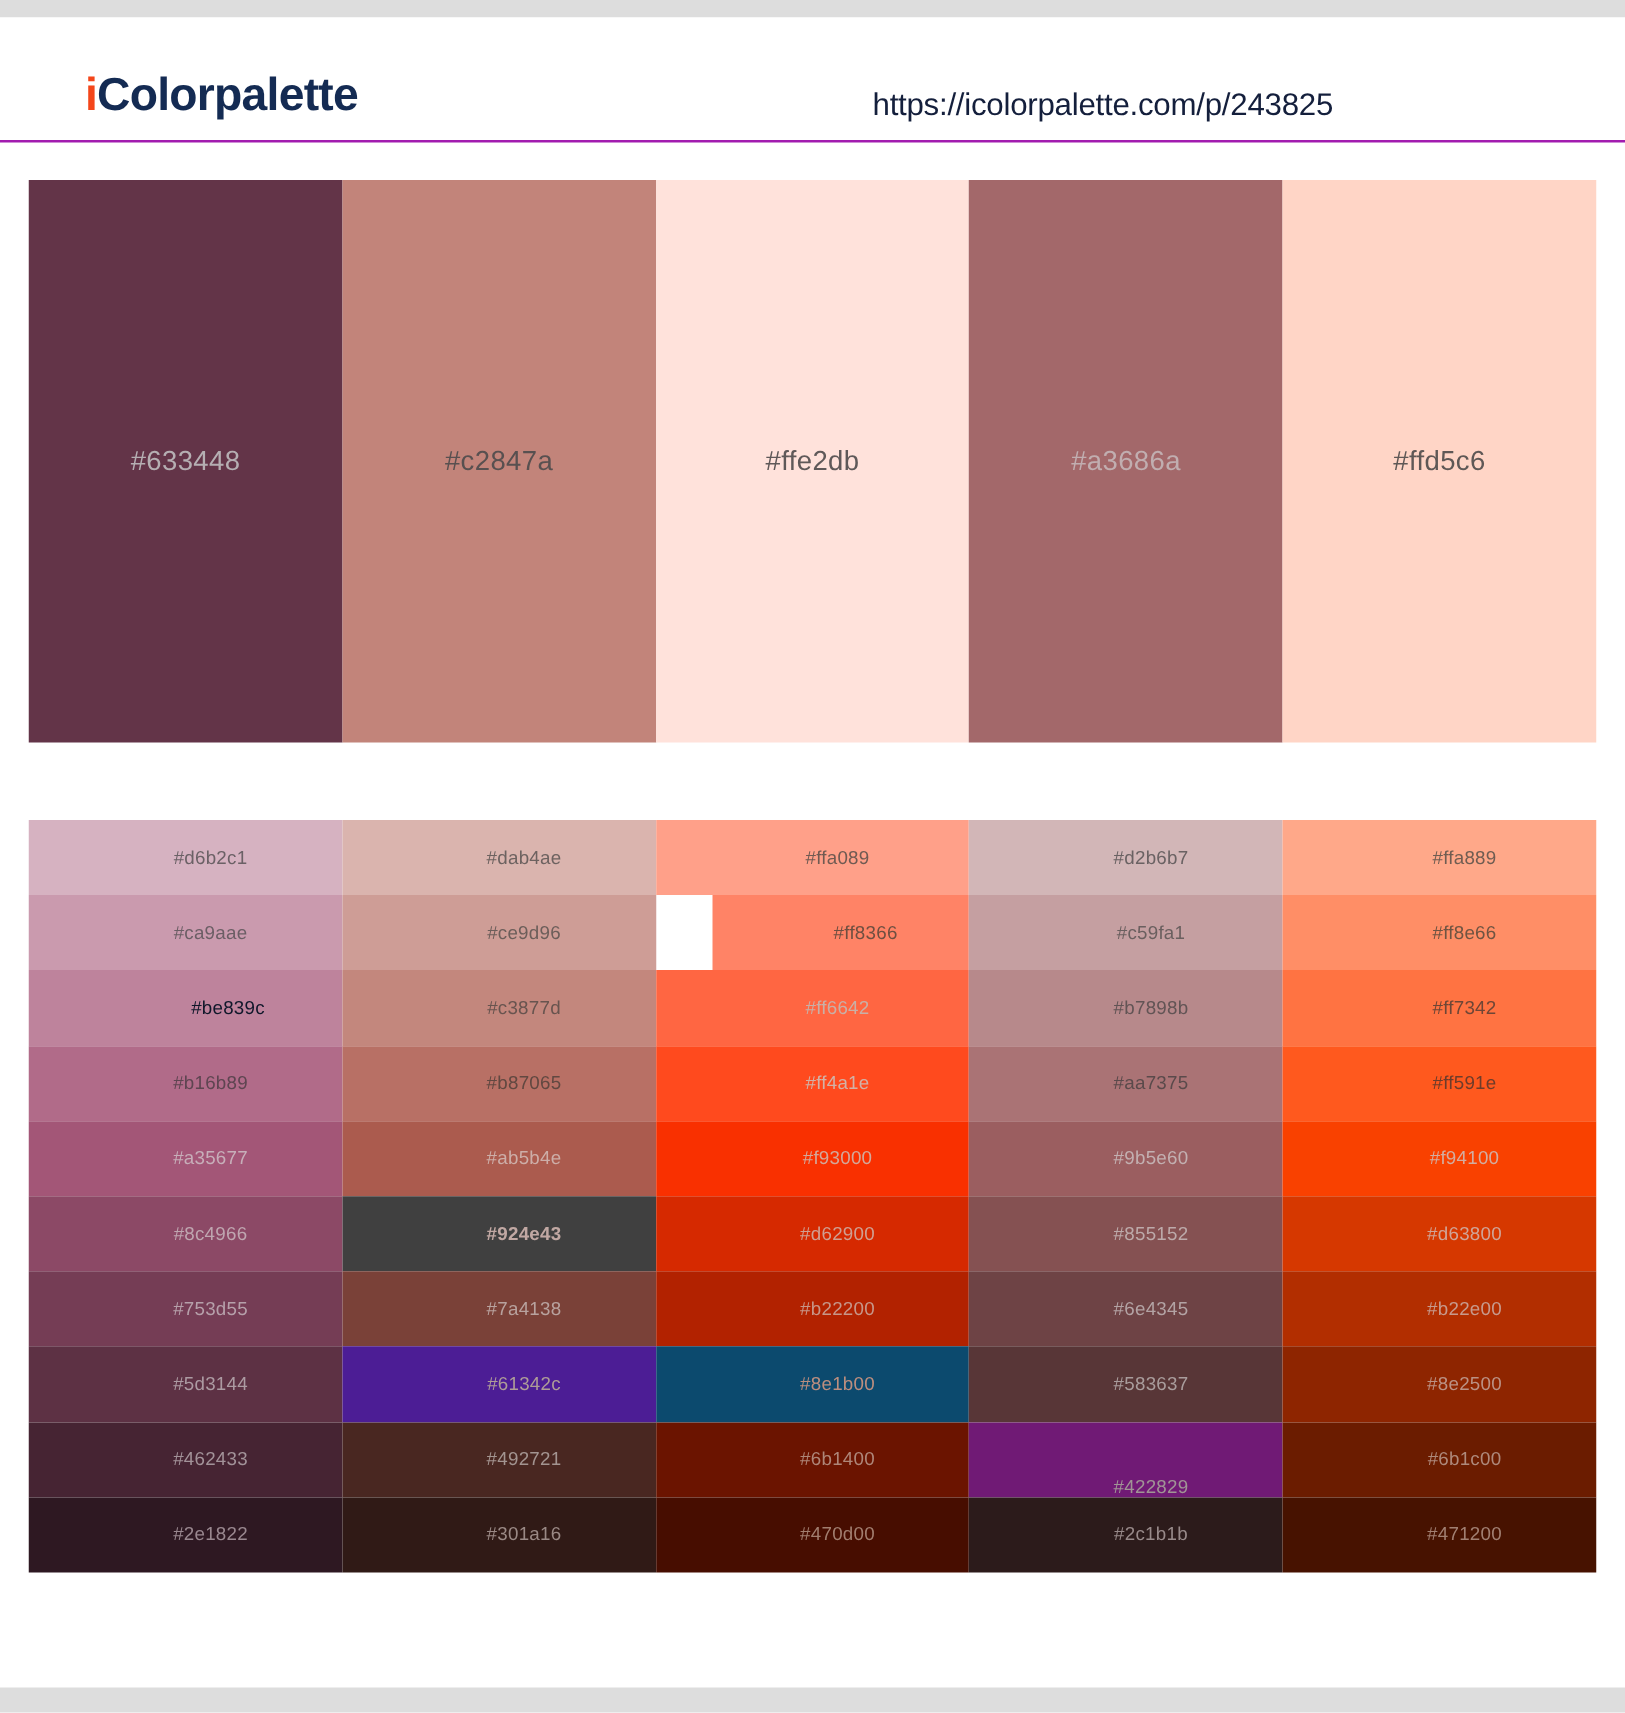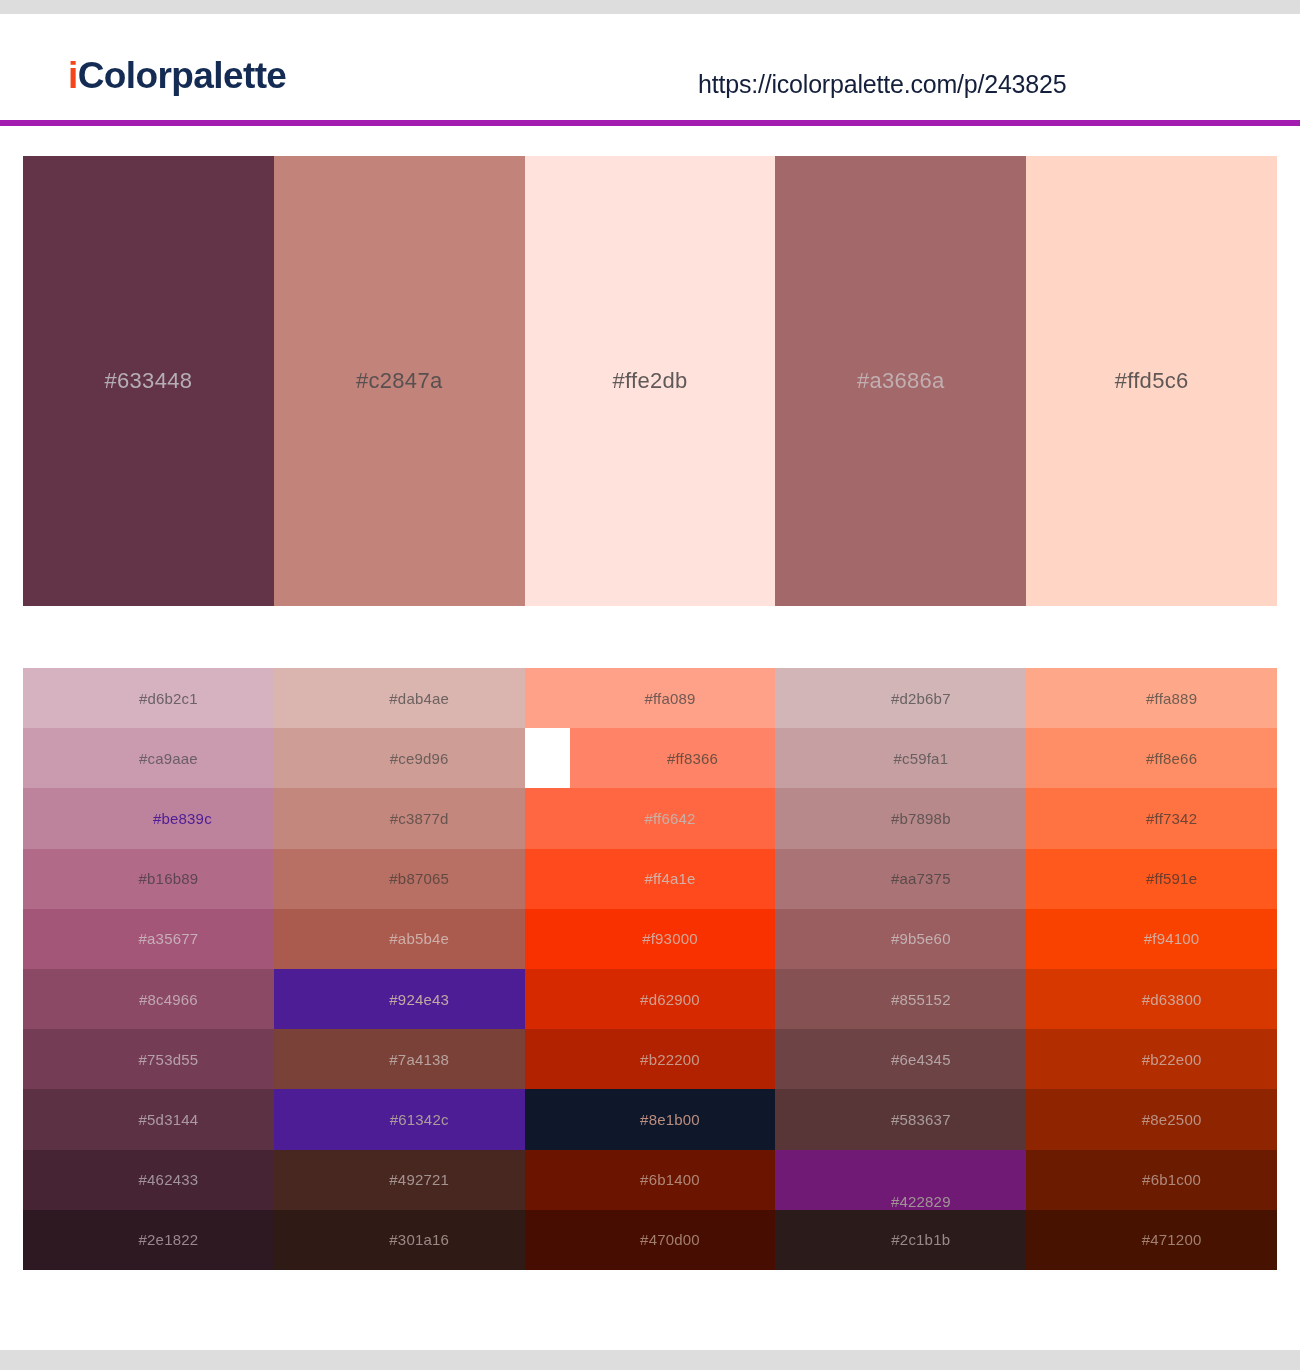--- a/index.html
+++ b/index.html
@@ -13,23 +13,23 @@
 
   
   .top-strip {
     height: 14px;
     background: #dddddd;
     width: 100%;
   }
 
   
   .site-header {
-    height: 112px;
+    height: 100px;
     background: #ffffff;
-    border-bottom: 6px solid #a21caf;
+    border-bottom: 2px solid #a21caf;
     position: relative;
   }
   .logo {
     position: absolute;
     left: 68px;
     top: 40px;
     font-size: 37px;
     font-weight: bold;
     letter-spacing: -0.6px;
     line-height: 44px;
@@ -166,21 +166,21 @@
       <div class="shade-cell" style="background: rgb(255, 131, 102); margin-left: 45px;">
         <span class="shade-label" style="color: rgb(111, 79, 65);">#ff8366</span>
       </div>
       <div class="shade-cell" style="background: rgb(197, 159, 161);">
         <span class="shade-label" style="color: rgb(106, 95, 95);">#c59fa1</span>
       </div>
       <div class="shade-cell" style="background: rgb(255, 142, 102);">
         <span class="shade-label" style="color: rgb(111, 84, 66);">#ff8e66</span>
       </div>
       <div class="shade-cell" style="background: rgb(190, 131, 156);">
-        <span class="shade-label" style="color: #4c1d95; margin-left: 28px;">#be839c</span>
+        <span class="shade-label" style="color: #0f172a; margin-left: 28px;">#be839c</span>
       </div>
       <div class="shade-cell" style="background: rgb(195, 135, 125);">
         <span class="shade-label" style="color: rgb(104, 84, 79);">#c3877d</span>
       </div>
       <div class="shade-cell" style="background: rgb(255, 102, 66);">
         <span class="shade-label" style="color: rgb(201, 176, 167);">#ff6642</span>
       </div>
       <div class="shade-cell" style="background: rgb(183, 137, 139);">
         <span class="shade-label" style="color: rgb(98, 84, 85);">#b7898b</span>
       </div>
@@ -213,21 +213,21 @@
       </div>
       <div class="shade-cell" style="background: rgb(155, 94, 96);">
         <span class="shade-label" style="color: rgb(195, 176, 177);">#9b5e60</span>
       </div>
       <div class="shade-cell" style="background: rgb(249, 65, 0);">
         <span class="shade-label" style="color: rgb(211, 173, 160);">#f94100</span>
       </div>
       <div class="shade-cell" style="background: rgb(140, 73, 102);">
         <span class="shade-label" style="color: rgb(191, 166, 176);">#8c4966</span>
       </div>
-      <div class="shade-cell" style="background: #4c1d95;">
+      <div class="shade-cell" style="background: #404040; font-weight: bold;">
         <span class="shade-label" style="color: rgb(193, 168, 163);">#924e43</span>
       </div>
       <div class="shade-cell" style="background: rgb(214, 41, 0);">
         <span class="shade-label" style="color: rgb(208, 159, 145);">#d62900</span>
       </div>
       <div class="shade-cell" style="background: rgb(133, 81, 82);">
         <span class="shade-label" style="color: rgb(189, 170, 170);">#855152</span>
       </div>
       <div class="shade-cell" style="background: rgb(214, 56, 0);">
         <span class="shade-label" style="color: rgb(208, 164, 150);">#d63800</span>
@@ -246,21 +246,21 @@
       </div>
       <div class="shade-cell" style="background: rgb(178, 46, 0);">
         <span class="shade-label" style="color: rgb(199, 154, 140);">#b22e00</span>
       </div>
       <div class="shade-cell" style="background: rgb(93, 49, 68);">
         <span class="shade-label" style="color: rgb(172, 154, 162);">#5d3144</span>
       </div>
       <div class="shade-cell" style="background: #4c1d95;">
         <span class="shade-label" style="color: rgb(174, 156, 152);">#61342c</span>
       </div>
-      <div class="shade-cell" style="background: #0f172a; align-items: center;">
+      <div class="shade-cell" style="background: #0c4a6e; align-items: center;">
         <span class="shade-label" style="color: rgb(187, 142, 127);">#8e1b00</span>
       </div>
       <div class="shade-cell" style="background: rgb(88, 54, 55);">
         <span class="shade-label" style="color: rgb(169, 156, 156);">#583637</span>
       </div>
       <div class="shade-cell" style="background: rgb(142, 37, 0);">
         <span class="shade-label" style="color: rgb(187, 145, 131);">#8e2500</span>
       </div>
       <div class="shade-cell" style="background: rgb(70, 36, 51);">
         <span class="shade-label" style="color: rgb(162, 146, 153);">#462433</span>

